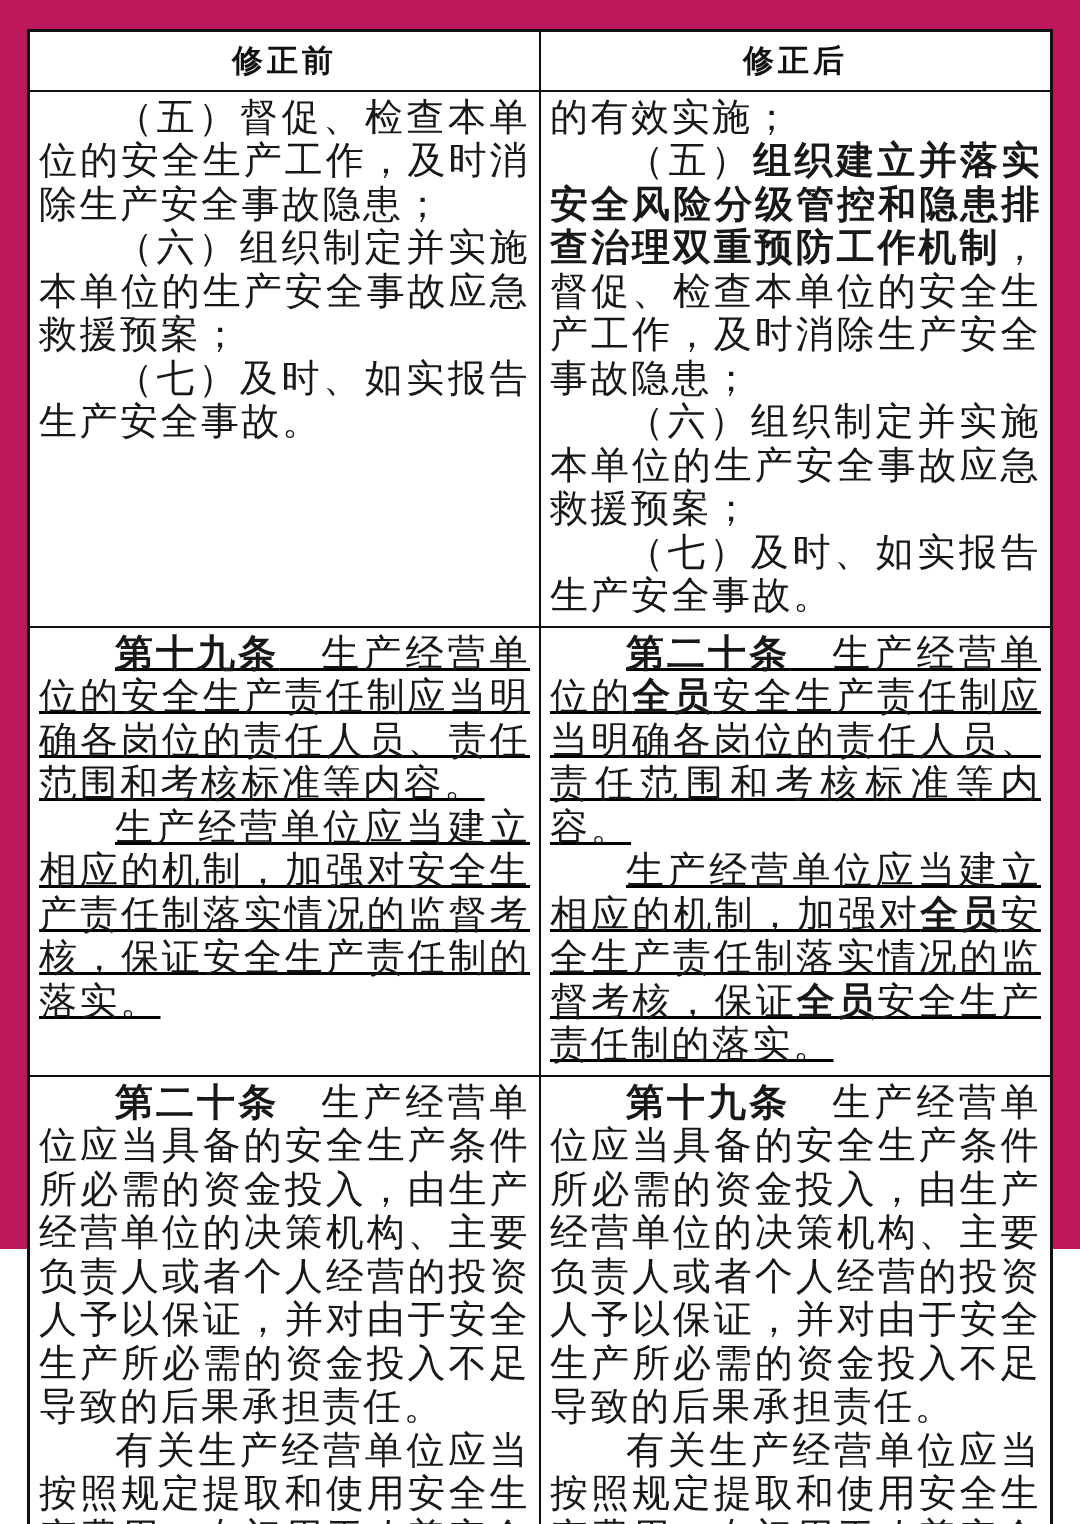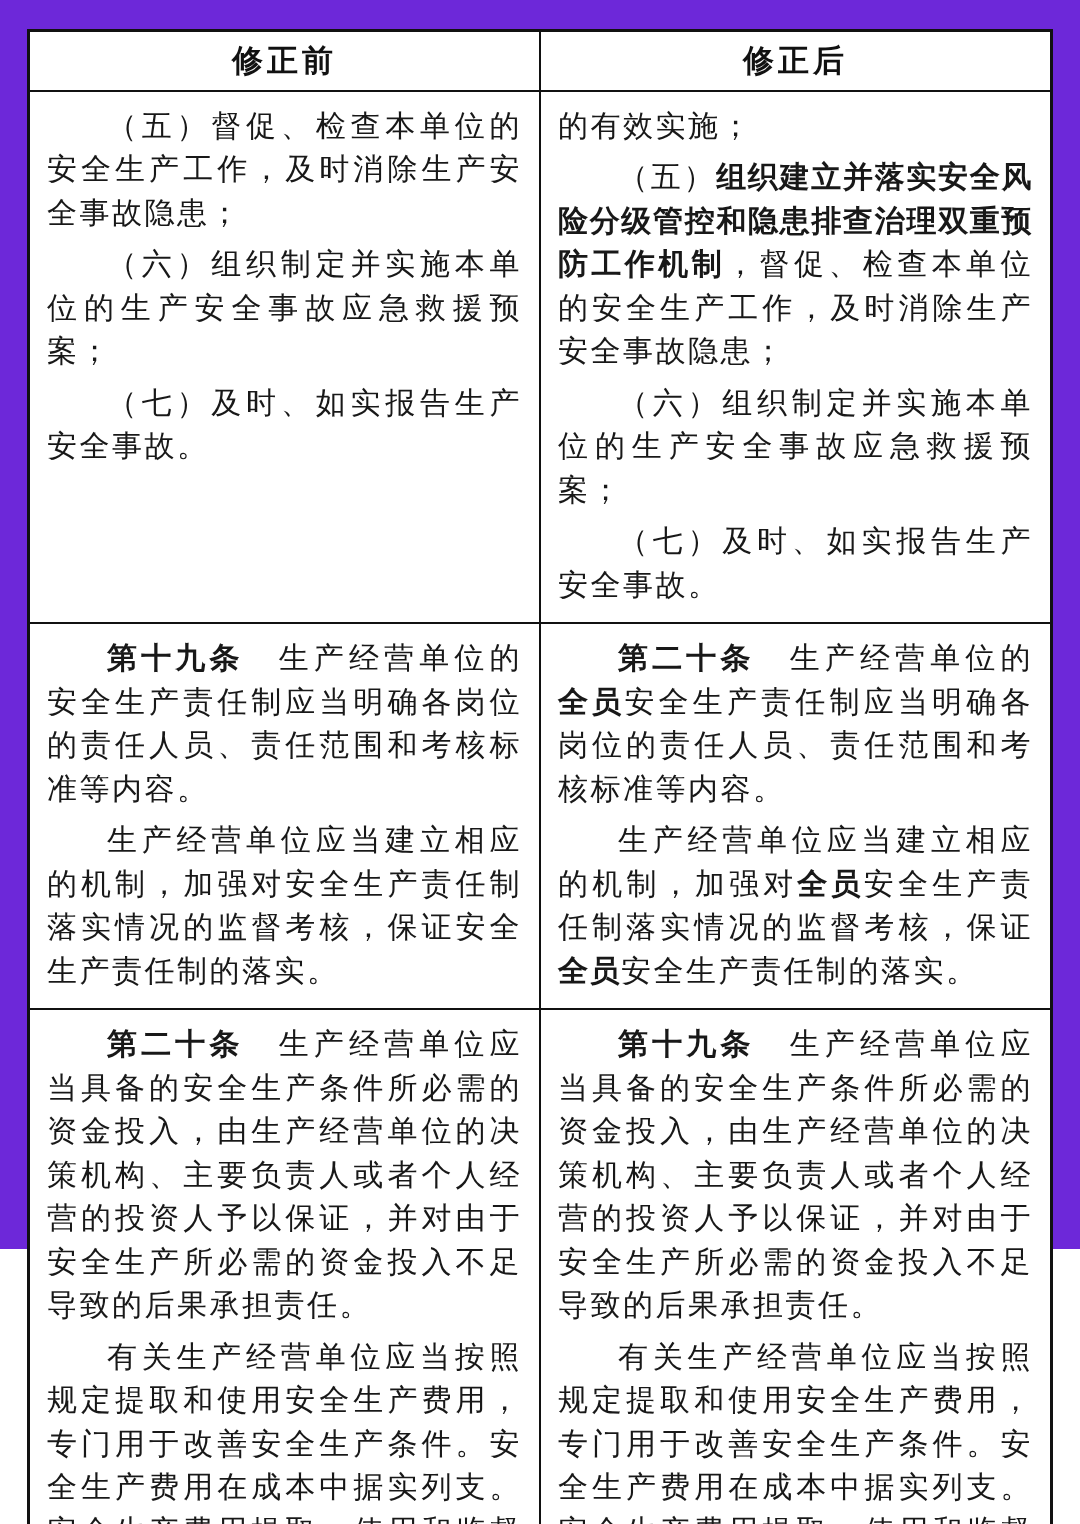--- a/index.html
+++ b/index.html
@@ -8,21 +8,21 @@
     background: #ffffff;
     width: 1080px;
     height: 1524px;
     overflow: hidden;
   }
   .page {
     box-sizing: border-box;
     width: 1080px;
     height: 1249px;
     padding: 29px 27px;
-    background: #6d28d9;
+    background: #be185d;
   }
   table.diff {
     width: 1026px;
     border-collapse: collapse;
     table-layout: fixed;
     border: 3px solid #111111;
     background: #ffffff;
   }
   table.diff th, table.diff td {
     border: 2px solid #111111;
@@ -37,27 +37,27 @@
     color: #111111;
     text-align: center;
     vertical-align: middle;
   }
   table.diff td {
     vertical-align: top;
     padding: 4px 9px 8px 9px;
   }
   
   table.diff tr.row-0 td { height: 436px; }
-  table.diff tr.row-1 td { height: 354px; }
+  table.diff tr.row-1 td { height: 354px; text-decoration: underline; }
   table.diff tr.row-2 td { height: 602px; }
 
   td p {
-    margin: 8px;
+    margin: 0;
     font-family: "Liberation Serif", serif;
-    font-size: 30px;
+    font-size: 38px;
     line-height: 43.5px;
     letter-spacing: 2.5px;
     color: #181818;
     text-align: justify;
     text-justify: inter-character;
   }
   td p.indent { text-indent: 2em; }
   .b {
     font-family: "Liberation Sans", sans-serif;
     font-weight: 700;

